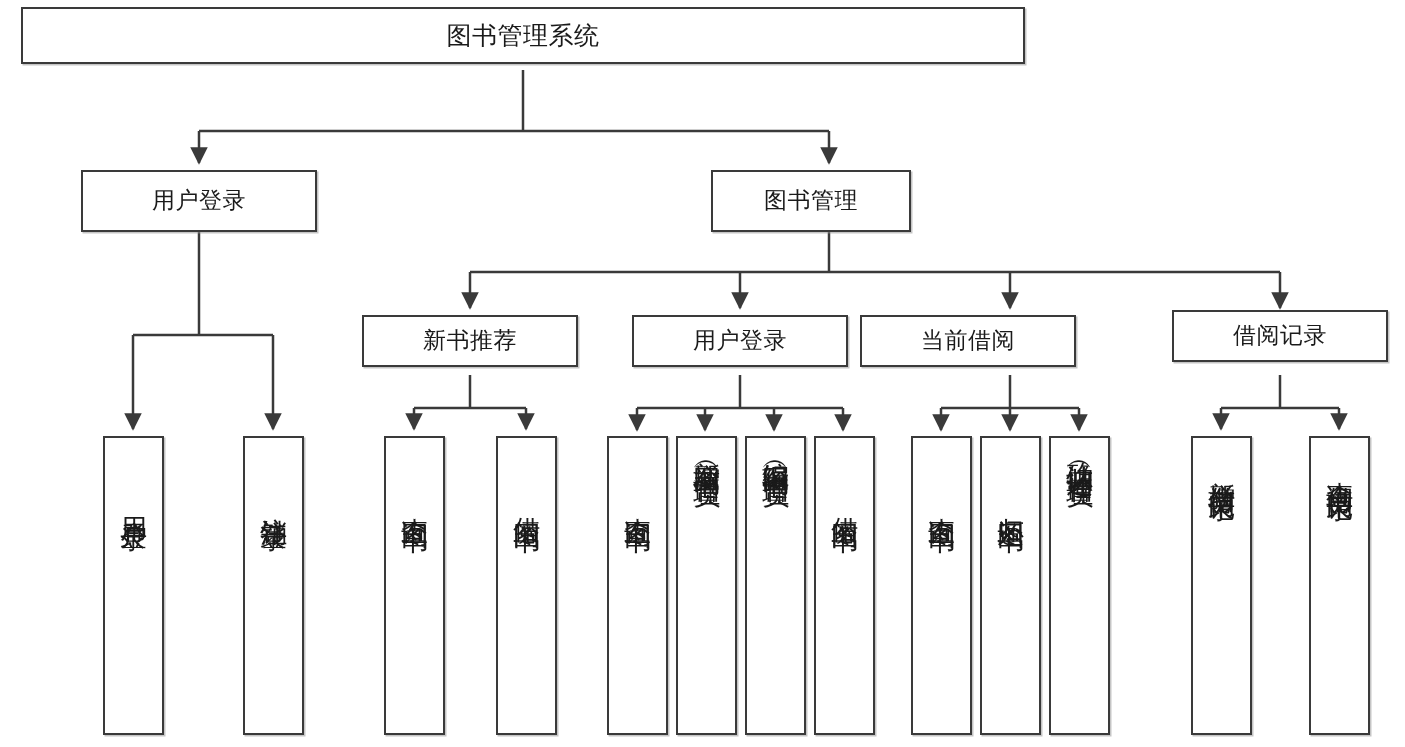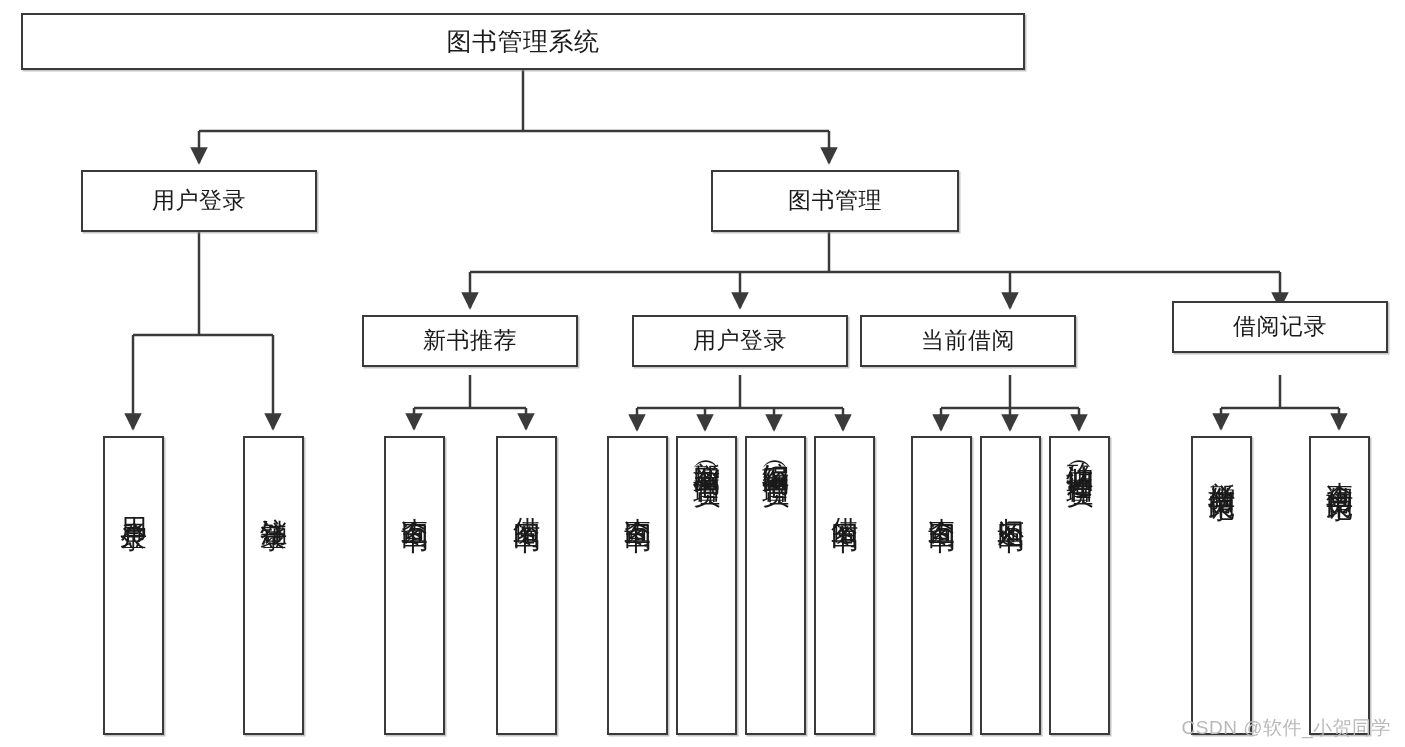--- a/index.html
+++ b/index.html
@@ -32,36 +32,36 @@
     box-shadow:1.5px 1.5px 0 rgba(150,150,150,.55);
   }
   .node .label{
     display:block;
     text-align:center;
     line-height:1.18;
     letter-spacing:.5px;
     white-space:nowrap;
   }
   
-  .node.root{ left:21px; top:13px; width:1004px; height:57px; }
+  .node.root{ left:21px; top:7px; width:1004px; height:57px; }
   .node.root .label{ font-size:25px; }
 
   
   .node.l2{ height:62px; }
   .node.l2 .label{ font-size:23px; }
   .node.n-user-login{ left:81px; top:170px; width:236px; }
-  .node.n-book-manage{ left:711px; top:170px; width:248px; }
+  .node.n-book-manage{ left:711px; top:170px; width:200px; }
 
   
   .node.l3{ height:52px; }
   .node.l3 .label{ font-size:23px; }
   .node.n-new-rec{  left:362px;  top:315px; width:216px; }
   .node.n-borrow{   left:632px;  top:315px; width:216px; }
   .node.n-current{  left:860px;  top:315px; width:216px; }
-  .node.n-record{   left:1172px; top:301px; width:216px; }
+  .node.n-record{   left:1172px; top:310px; width:216px; }
 
   
   .node.leaf{
     top:436px;
     height:299px;
     width:61px;
     align-items:flex-start;
     justify-content:center;
     padding-top:0;
   }
@@ -204,15 +204,14 @@
     <span class="label">确认归还（管理员）</span>
   </div>
 
   <div class="node leaf mid" style="left:1191px;">
     <span class="label">新增借阅记录</span>
   </div>
   <div class="node leaf mid" style="left:1309px;">
     <span class="label">查询借阅记录</span>
   </div>
 
-  <div id="watermark">CSDN @软件_小贺同学</div>
 
 </div>
 
 </body></html>

